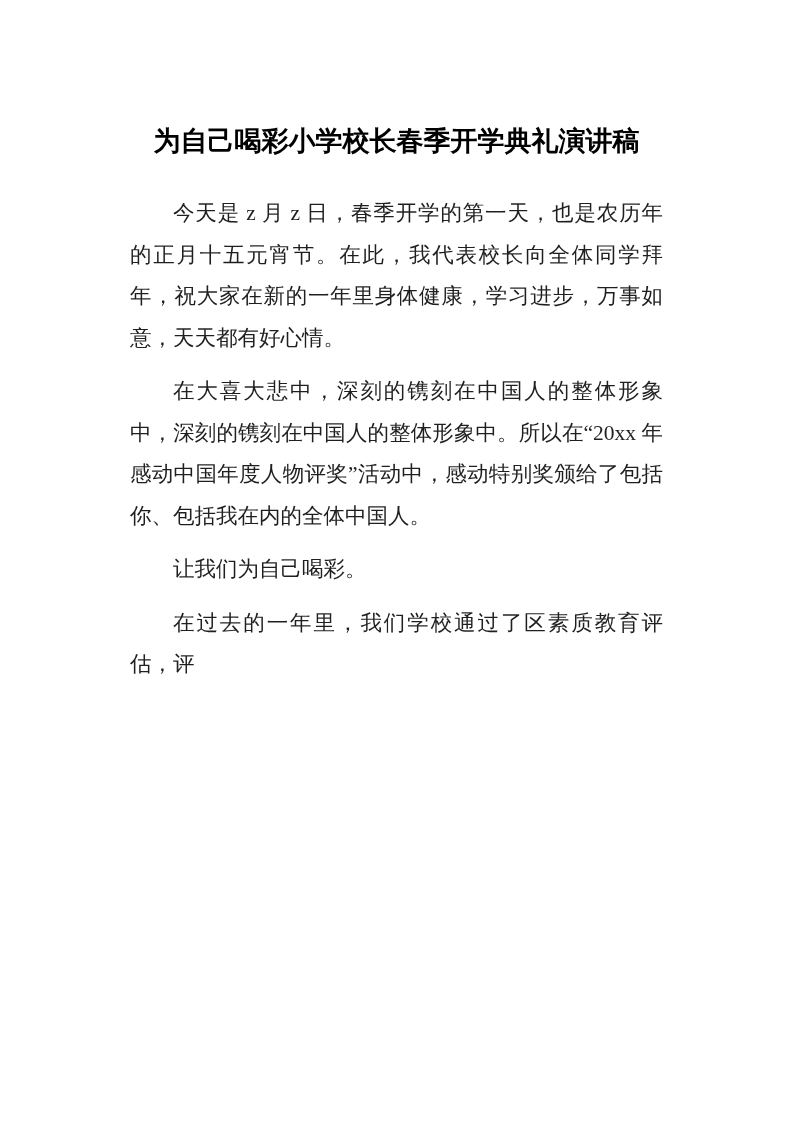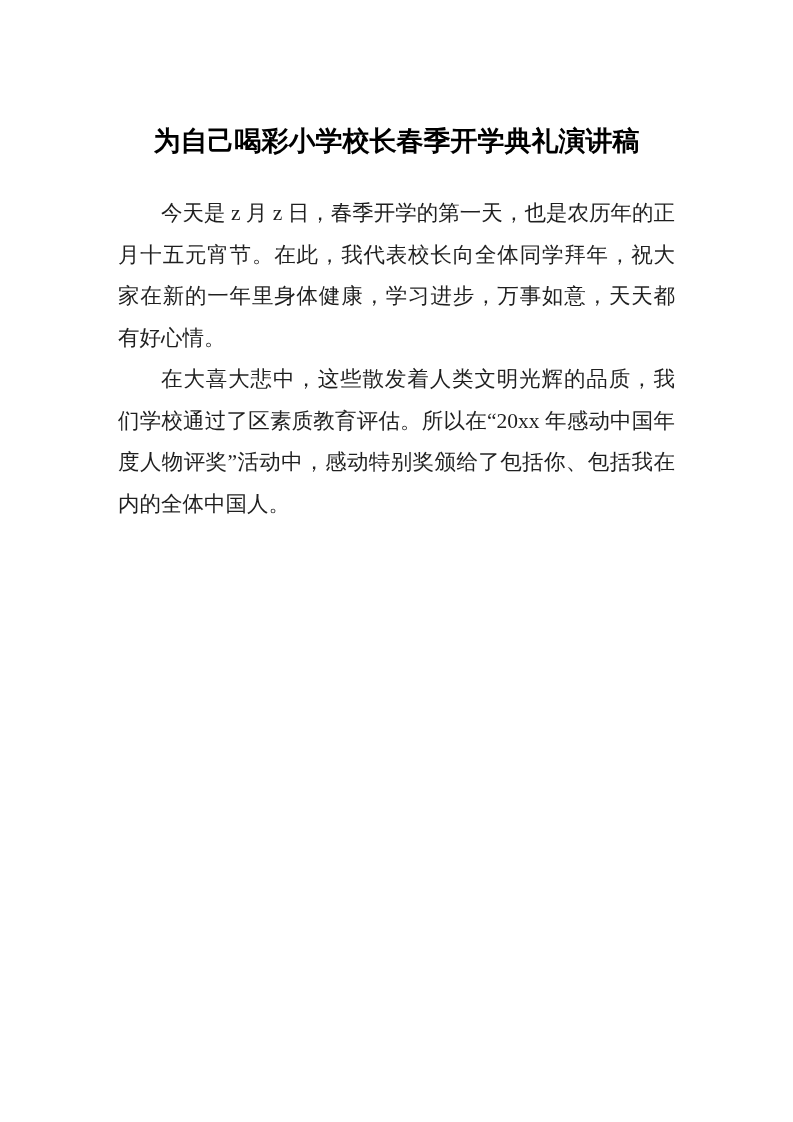--- a/index.html
+++ b/index.html
@@ -32,32 +32,34 @@
     line-height: 40px;
     font-weight: bold;
     text-align: center;
     color: var(--title);
     font-family: "Liberation Serif", "DejaVu Serif", serif;
   }
   .doc-body {
     width: 100%;
   }
   .doc-para {
-    margin: 0;
+    margin: 12px;
     font-size: 21.5px;
     line-height: 41.5px;
     text-align: justify;
     text-indent: 2em;
     color: var(--text);
     word-break: normal;
     font-weight: normal;
   }
 </style>
 </head>
 <body>
 
 <div class="page">
   <h1 class="doc-title">为自己喝彩小学校长春季开学典礼演讲稿</h1>
   <div class="doc-body">
       <p class="doc-para">今天是 z 月 z 日，春季开学的第一天，也是农历年的正月十五元宵节。在此，我代表校长向全体同学拜年，祝大家在新的一年里身体健康，学习进步，万事如意，天天都有好心情。</p>
-      <p class="doc-para">在大喜大悲中，这些散发着人类文明光辉的品质，我们学校通过了区素质教育评估。所以在“20xx 年感动中国年度人物评奖”活动中，感动特别奖颁给了包括你、包括我在内的全体中国人。</p>
+      <p class="doc-para">在大喜大悲中，深刻的镌刻在中国人的整体形象中，深刻的镌刻在中国人的整体形象中。所以在“20xx 年感动中国年度人物评奖”活动中，感动特别奖颁给了包括你、包括我在内的全体中国人。</p>
+      <p class="doc-para">让我们为自己喝彩。</p>
+      <p class="doc-para">在过去的一年里，我们学校通过了区素质教育评估，评</p>
     </div>
 </div>
 
 </body></html>

